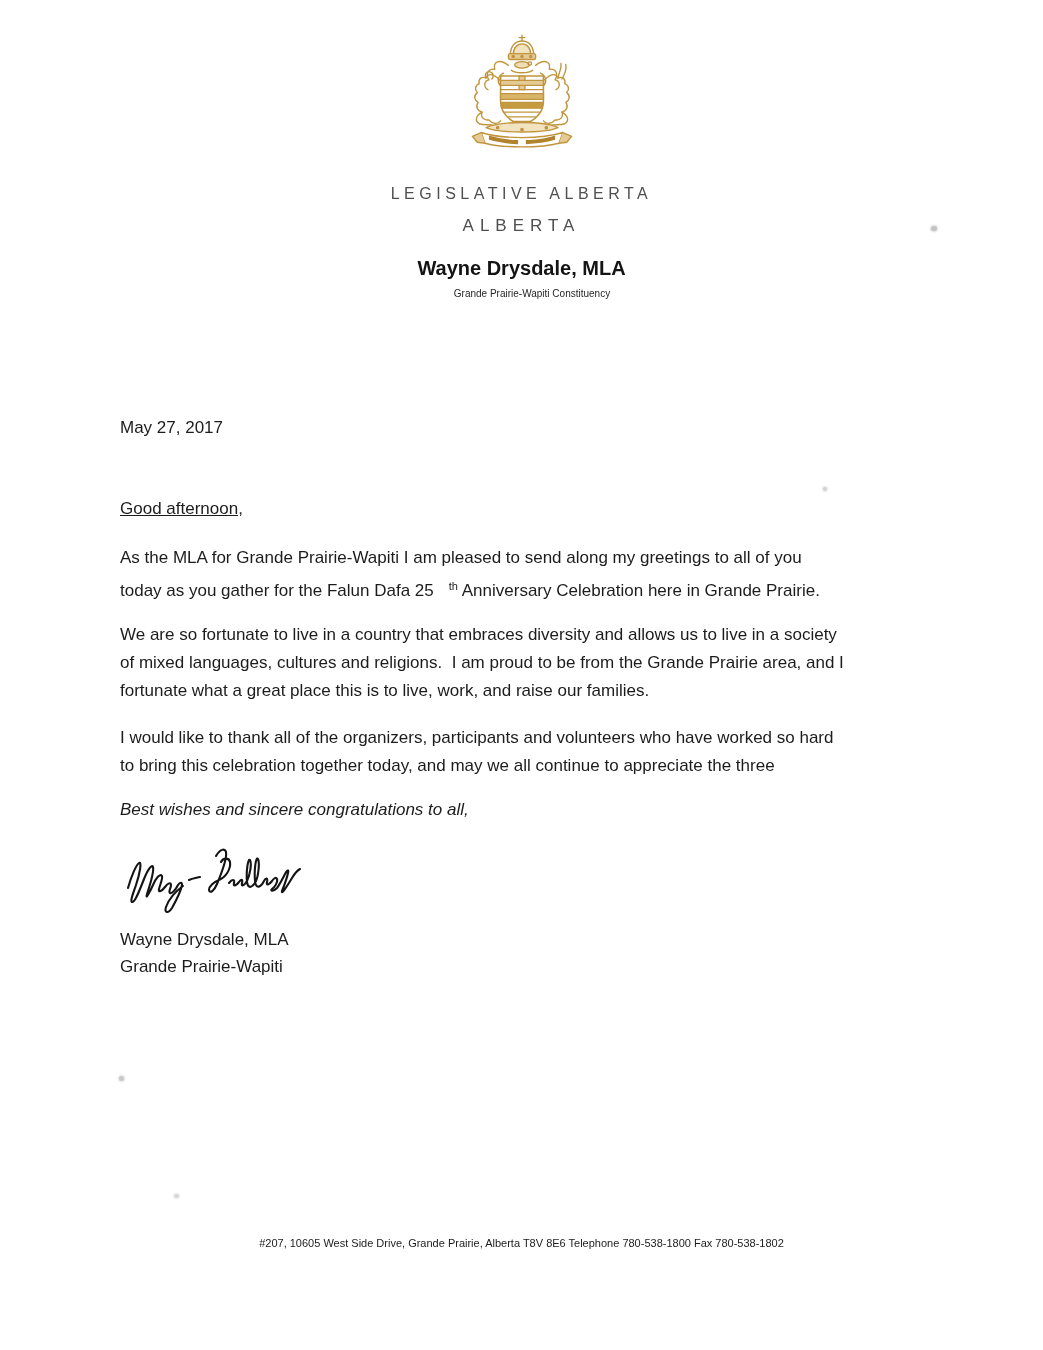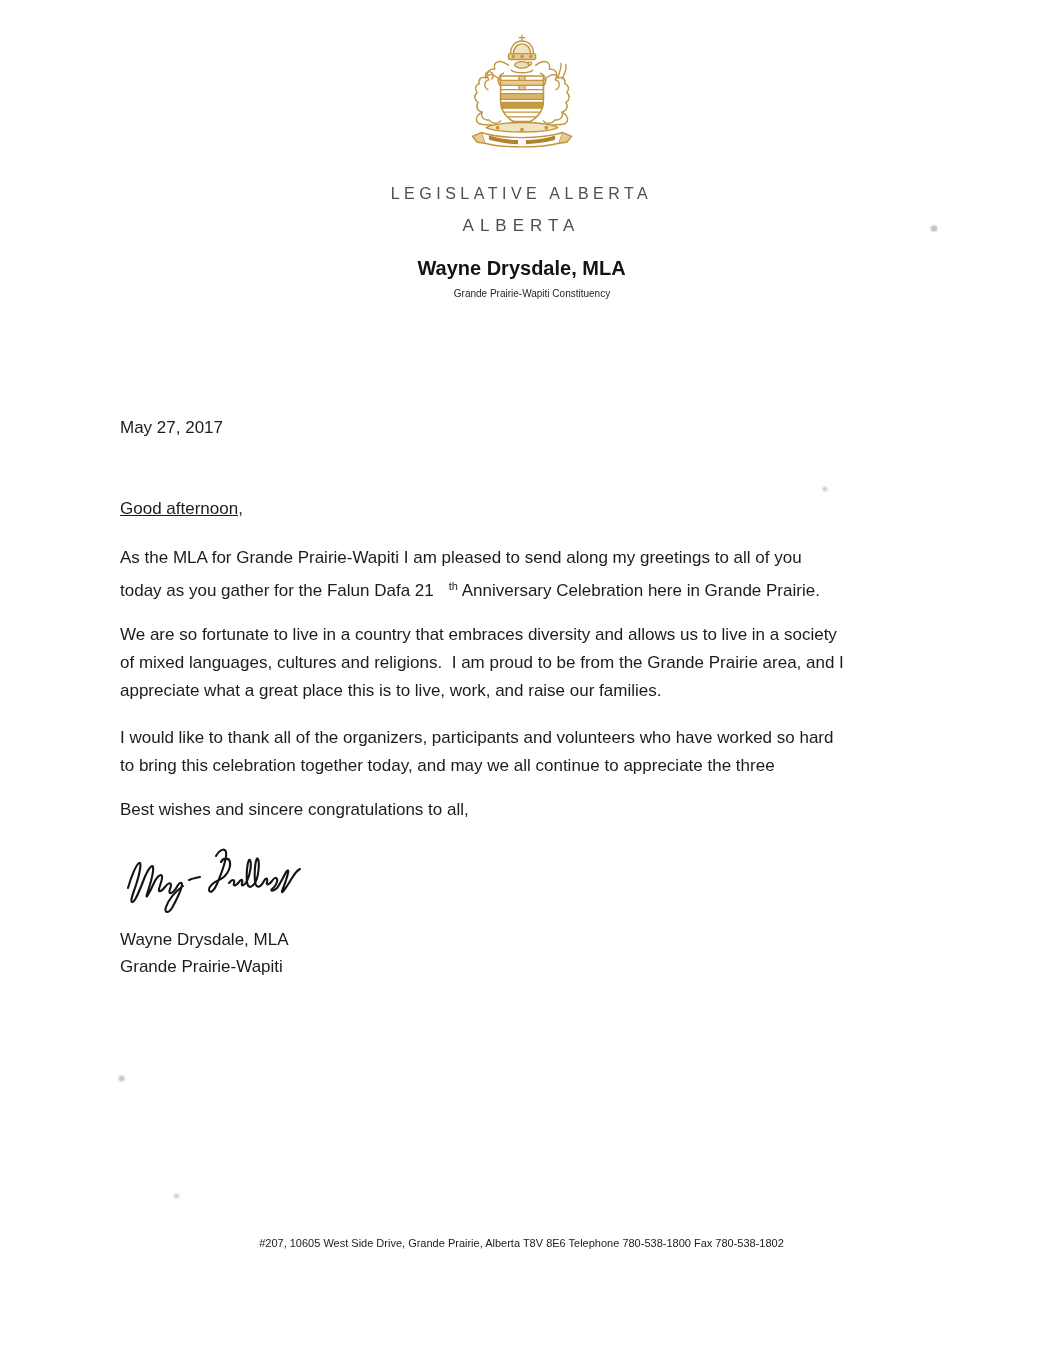--- a/index.html
+++ b/index.html
@@ -21,21 +21,21 @@
   .mla-constituency { margin-top:5px; font-size:10px; color:#262626; line-height:18px;margin-left:21px; }
 
   
   .letter-body { position:absolute; top:393px; left:120px; width:805px;margin-top:21px; }
   .line { font-size:17px; line-height:28px; white-space:pre-wrap; color:#1c1c1c; }
   .date-line { }
   .salutation { margin-top:53px;text-decoration:underline; }
   .para { margin-top:21px; }
   .para.p2 { margin-top:16px; }
   .para.p3 { margin-top:19px; }
-  .closing { margin-top:16px; }
+  .closing { margin-top:16px;font-style:italic; }
   sup.ord { font-size:11px; vertical-align:6px;padding-left:15px; }
 
   .signature-wrap { margin-top:17px; height:75px; }
   .signature-svg { display:block; margin-left:3px; }
 
   .signoff { margin-top:10px; }
   .signoff .line { line-height:27px; }
 
   
   .footer { position:absolute; top:1237px; left:0; width:100%; text-align:center;
@@ -115,27 +115,27 @@
   </div>
 
   <div class="letter-body">
 
     <div class="line date-line">May 27, 2017</div>
 
     <div class="line salutation">Good afternoon,</div>
 
     <div class="para p1">
       <div class="line">As the MLA for Grande Prairie-Wapiti I am pleased to send along my greetings to all of you</div>
-      <div class="line"><span>today as you gather for the Falun Dafa 21</span><sup class="ord">th</sup><span> Anniversary Celebration here in Grande Prairie.</span></div>
+      <div class="line"><span>today as you gather for the Falun Dafa 25</span><sup class="ord">th</sup><span> Anniversary Celebration here in Grande Prairie.</span></div>
     </div>
 
     <div class="para p2">
       <div class="line">We are so fortunate to live in a country that embraces diversity and allows us to live in a society</div>
       <div class="line">of mixed languages, cultures and religions.  I am proud to be from the Grande Prairie area, and I</div>
-      <div class="line">appreciate what a great place this is to live, work, and raise our families.</div>
+      <div class="line">fortunate what a great place this is to live, work, and raise our families.</div>
     </div>
 
     <div class="para p3">
       <div class="line">I would like to thank all of the organizers, participants and volunteers who have worked so hard</div>
       <div class="line">to bring this celebration together today, and may we all continue to appreciate the three</div>
     </div>
 
     <div class="line closing">Best wishes and sincere congratulations to all,</div>
 
     <div class="signature-wrap">

